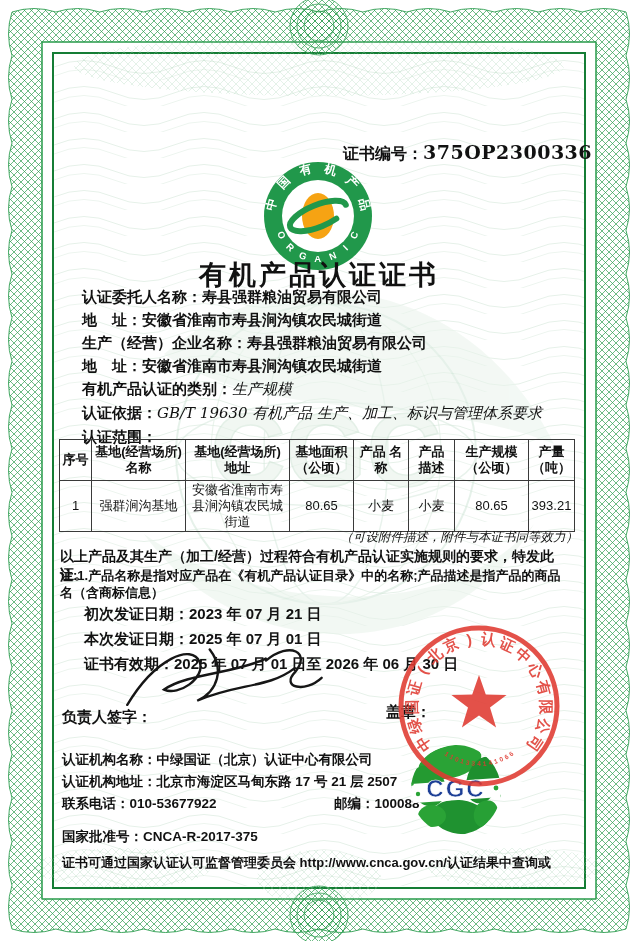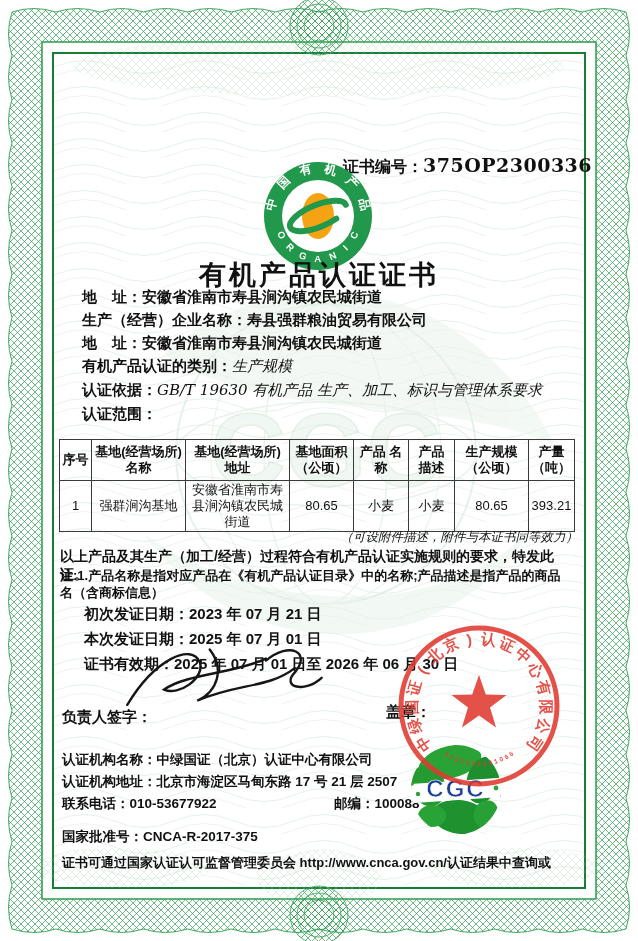--- a/index.html
+++ b/index.html
@@ -1,20 +1,20 @@
 <!DOCTYPE html>
 <html><head>
 <meta charset="utf-8">
 <style>
   html,body{margin:0;padding:0;background:#fff;}
   .page{position:relative;width:638px;height:941px;background:#fff;overflow:hidden;
         font-family:"Liberation Sans",sans-serif;color:#111;}
   .content{position:absolute;left:58px;top:56px;width:522px;height:829px;z-index:3;}
 
-  .cert-no{position:absolute;left:285px;top:98px;white-space:nowrap;
+  .cert-no{position:absolute;left:285px;top:85px;white-space:nowrap;
            font-family:"DejaVu Serif",serif;}
   .cert-no .lbl{font-size:16px;font-weight:700;}
   .cert-no .num{font-size:19px;font-weight:600;letter-spacing:.5px;}
 
   .organic-logo{position:absolute;left:204px;top:104px;}
 
   .title{position:absolute;left:0;top:201px;width:100%;text-align:center;
          font-size:27px;font-weight:900;letter-spacing:3px;}
 
   .fields{position:absolute;left:24px;top:229px;width:494px;}
@@ -146,20 +146,21 @@
           <text x="0" y="46" transform="rotate(0 0 3)" text-anchor="middle">A</text>
           <text x="0" y="46" transform="rotate(-22 0 3)" text-anchor="middle">N</text>
           <text x="0" y="46" transform="rotate(-44 0 3)" text-anchor="middle">I</text>
           <text x="0" y="46" transform="rotate(-66 0 3)" text-anchor="middle">C</text>
         </g>
     </svg>
 
     <div class="title">有机产品认证证书</div>
 
     <div class="fields">
+      <div class="field"><span>认证委托人名称：</span><span>寿县强群粮油贸易有限公司</span></div>
       <div class="field"><span>地　址：</span><span>安徽省淮南市寿县涧沟镇农民城街道</span></div>
       <div class="field"><span>生产（经营）企业名称：</span><span>寿县强群粮油贸易有限公司</span></div>
       <div class="field"><span>地　址：</span><span>安徽省淮南市寿县涧沟镇农民城街道</span></div>
       <div class="field"><span>有机产品认证的类别：</span><span class="kai">生产规模</span></div>
       <div class="field"><span>认证依据：</span><span class="kai">GB/T 19630 有机产品 生产、加工、标识与管理体系要求</span></div>
       <div class="field"><span>认证范围：</span></div>
     </div>
 
     <table class="scope">
       <colgroup>

